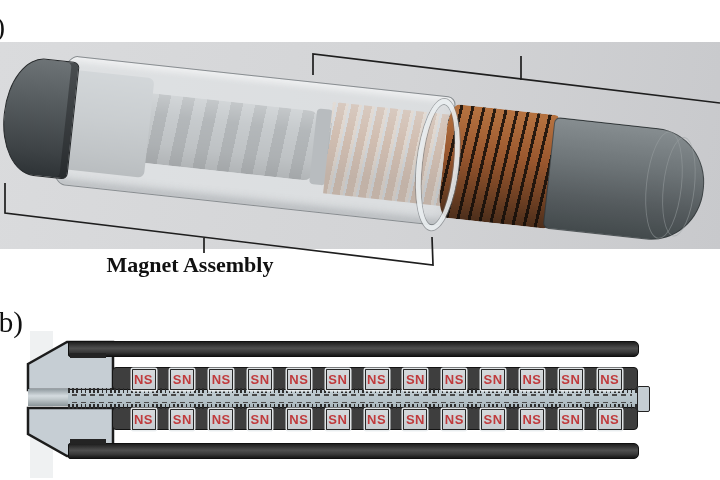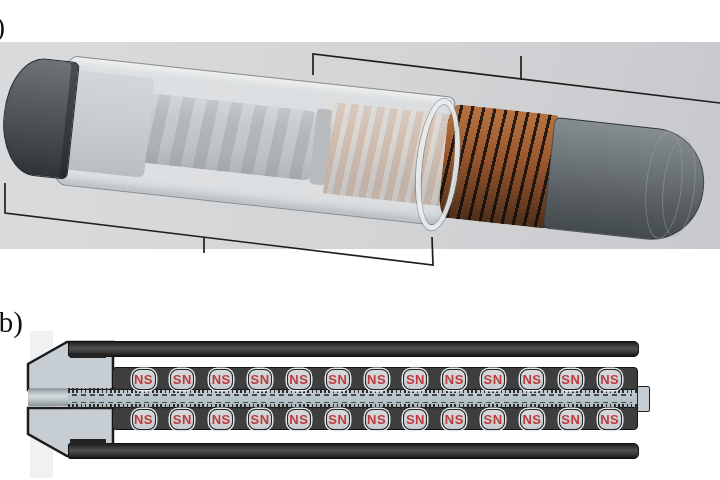--- a/index.html
+++ b/index.html
@@ -65,21 +65,21 @@
   .panelB .abs{position:absolute;}
   .faintBand{left:30px;top:1px;width:23px;height:147px;background:#eff1f2;}
   .bar{left:68px;width:569px;height:14px;border:1px solid #101010;border-radius:2px 5px 5px 2px;
        background:linear-gradient(180deg,#1f1f1f,#4f4f4f 45%,#3a3a3a 72%,#161616);}
   .barTop{top:11px;} .barBot{top:113px;}
   .strip{left:112px;width:526px;height:23px;background:#3e3e3e;
          border:1.5px solid #141414;border-radius:4px;box-sizing:border-box;}
   .stripTop{top:37px;} .stripBot{top:77px;}
   .magnet-row{position:absolute;left:112px;width:526px;height:20px;}
   .rowTop{top:38.5px;} .rowBot{top:78.5px;}
-  .magnet{position:absolute;top:0;width:22px;height:19px;border:1.5px solid #262626;border-radius:8px;
+  .magnet{position:absolute;top:0;width:22px;height:19px;border:1.5px solid #262626;border-radius:1px;
     background:linear-gradient(180deg,#d6dadd,#c7ccd0);
     box-shadow:0 0 0 1.5px rgba(233,237,239,.95);
     color:#c03a3c;font-family:"Liberation Sans",sans-serif;font-weight:700;font-size:13px;
     line-height:19px;text-align:center;letter-spacing:.5px;}
   .rodStub{left:28px;top:59px;width:42px;height:17px;
     background:linear-gradient(180deg,#929ca1,#d4dbdf 40%,#c3cbce 58%,#8b9599);}
   .rod{left:68px;top:60px;width:570px;height:17px;
     background:linear-gradient(180deg,#c2cdd3,#b6c3c9 55%,#aab7bd);}
   .teeth{position:absolute;left:0;width:100%;height:5px;
     background:repeating-linear-gradient(90deg,#2c2c2c 0 1.6px,transparent 1.6px 4.2px);}
@@ -114,20 +114,21 @@
     </div>
   </div>
 
   <svg id="brackets" width="720" height="480" viewBox="0 0 720 480">
     <path d="M313,75 L313,54 L720,103" fill="none" stroke="#1e1e1e" stroke-width="1.7"></path>
     <path d="M521,56 L521,80" fill="none" stroke="#1e1e1e" stroke-width="1.7"></path>
     <path d="M5,183 L5,213 L433,265 L432,237" fill="none" stroke="#1e1e1e" stroke-width="1.7"></path>
     <path d="M204,238 L204,253" fill="none" stroke="#1e1e1e" stroke-width="1.7"></path>
   </svg>
 
+  <div class="figLabel labelMagnet">Magnet Assembly</div>
   <div class="figLabel tagA">(a)</div>
   <div class="figLabel tagB">(b)</div>
 
   <div class="panelB">
     <div class="abs faintBand"></div>
 
     <svg class="abs" style="left:0;top:0" width="720" height="150" viewBox="0 330 720 150">
       <polygon points="28,364 67,342 113,342 113,390 28,390" fill="#c6ced4" stroke="#1c1c1c" stroke-width="2.5"></polygon>
       <polygon points="28,408 113,408 113,456 67,456 28,434" fill="#c6ced4" stroke="#1c1c1c" stroke-width="2.5"></polygon>
     </svg>

